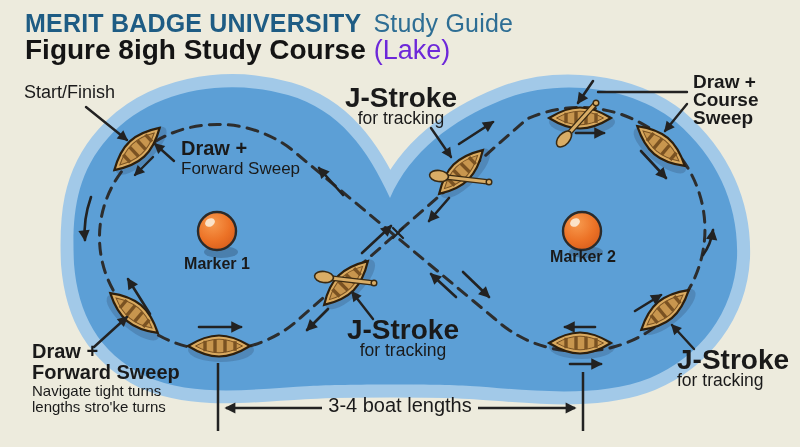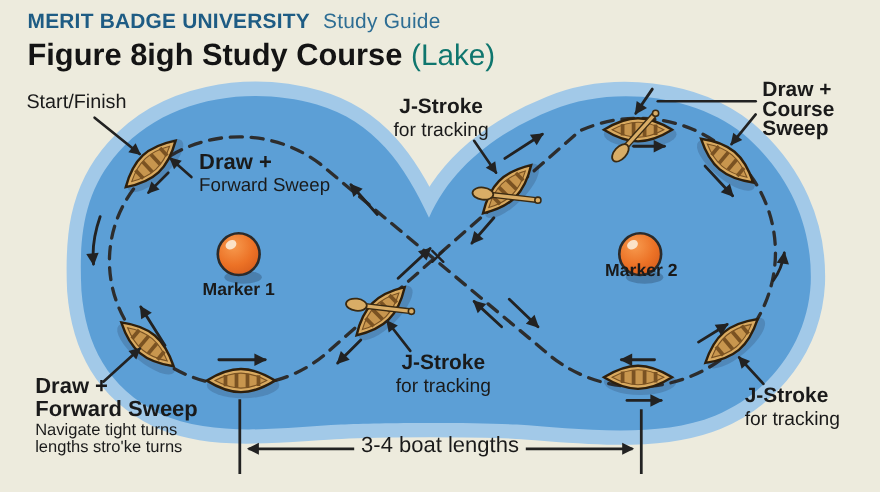--- a/index.html
+++ b/index.html
@@ -5,41 +5,41 @@
   html,body{margin:0;padding:0;}
   body{
     width:800px;height:447px;position:relative;overflow:hidden;
     background:#edebdd;
     font-family:"Liberation Sans","DejaVu Sans",sans-serif;
     color:#1a1a1a;
   }
   #stage{position:absolute;inset:0;}
   svg{position:absolute;left:0;top:0;}
   .lbl{position:absolute;white-space:nowrap;line-height:1.08;}
-  .header1{left:25px;top:10px;font-size:19px;font-weight:700;color:#1e5c84;letter-spacing:0.2px;}
+  .header1{left:25px;top:10px;font-size:25px;font-weight:700;color:#1e5c84;letter-spacing:0.2px;}
   .header1 .sub{font-weight:400;color:#2e6e94;margin-left:12px;}
   .header2{left:25px;top:35px;font-size:28px;font-weight:700;color:#141414;}
-  .header2 .sub{font-weight:400;color:#0f766e;margin-left:8px;font-size:27px;}
+  .header2 .sub{font-weight:400;color:#6d28d9;margin-left:8px;font-size:27px;}
   .startfinish{left:24px;top:83px;font-size:18px;}
   .draw1{left:181px;top:137px;}
   .draw1 .b{font-size:20px;font-weight:700;line-height:23px;}
   .draw1 .r{font-size:17px;line-height:17px;}
   .draw2{left:693px;top:73px;font-size:19px;font-weight:700;line-height:18px;}
   .draw3{left:32px;top:341px;}
   .draw3 .b{font-size:20px;font-weight:700;line-height:21px;}
   .draw3 .r{font-size:15px;line-height:16px;}
   .jstroke{text-align:center;width:130px;}
-  .jstroke .b{font-size:19px;font-weight:700;line-height:22px;}
+  .jstroke .b{font-size:28px;font-weight:700;line-height:22px;}
   .jstroke .r{font-size:17.5px;line-height:19px;}
   .jt{left:336px;top:87px;}
   .jm{left:338px;top:319px;}
   .jbr{left:677px;top:349px;text-align:left;width:auto;}
   .marker{width:130px;text-align:center;font-size:16px;font-weight:700;}
   .m1{left:152px;top:255px;}
-  .m2{left:518px;top:238px;}
+  .m2{left:518px;top:248px;}
   .measure{left:315px;top:395px;width:170px;text-align:center;font-size:20px;}
 </style>
 </head>
 <body>
 
 <div id="stage">
 
 <svg width="800" height="447" viewBox="0 0 800 447">
   <defs>
     <marker id="ah" viewBox="0 0 10 10" refX="8" refY="5" markerWidth="5.2" markerHeight="5.2" orient="auto-start-reverse">

